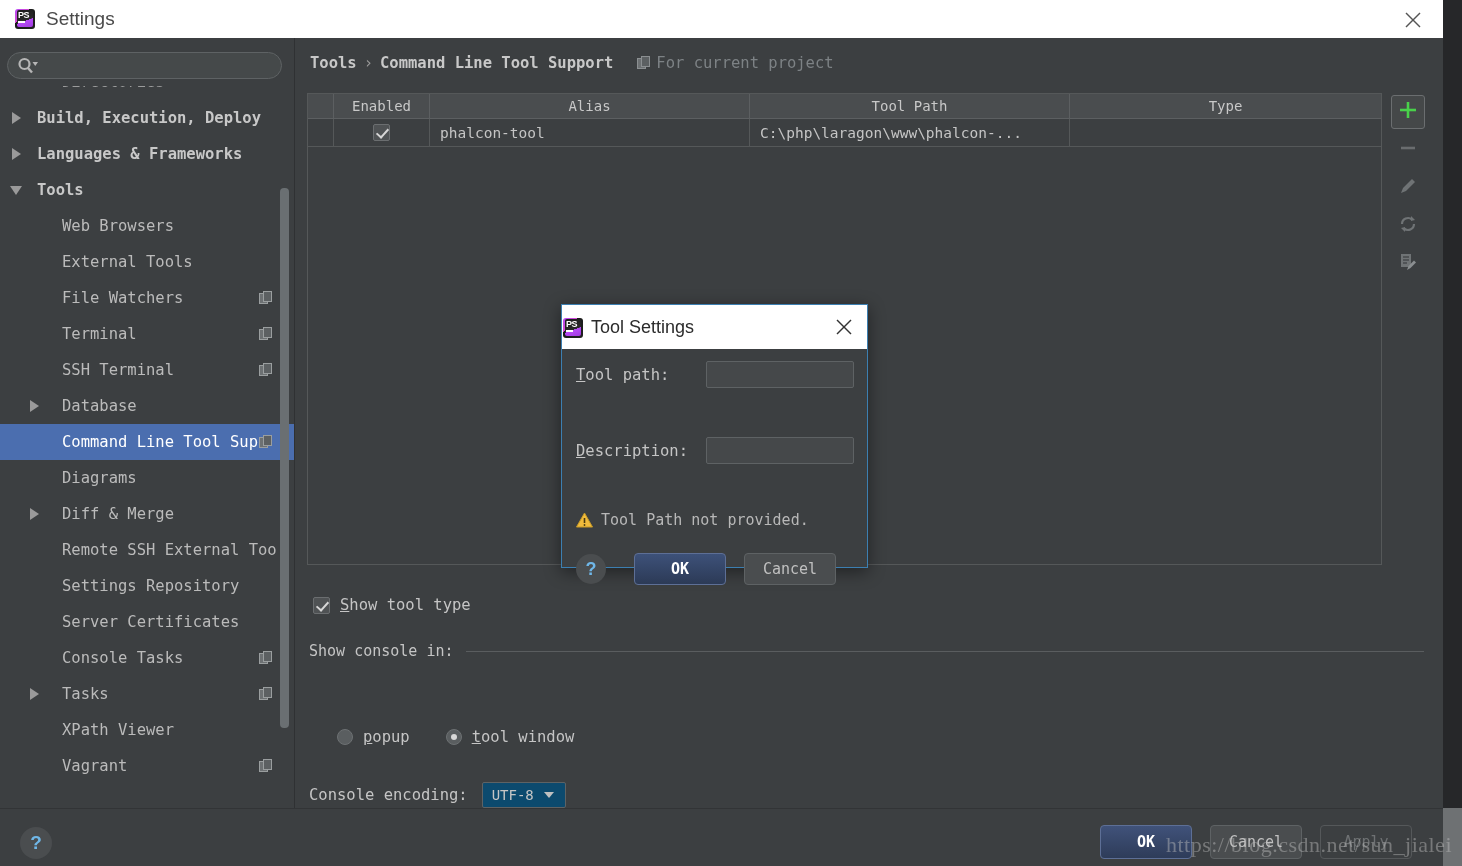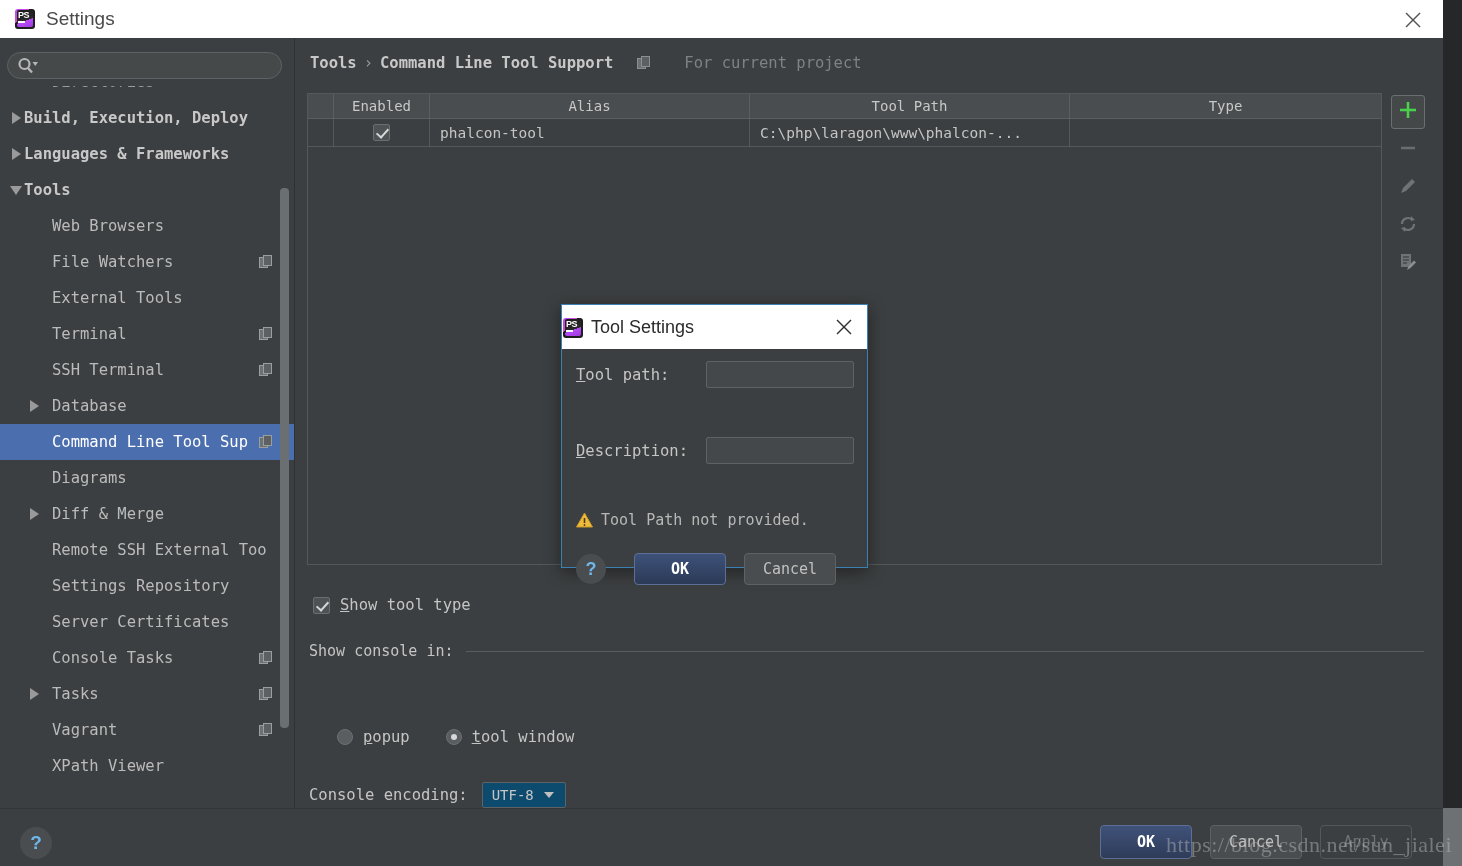--- a/index.html
+++ b/index.html
@@ -153,24 +153,24 @@
     border-bottom: 6px solid transparent;
   }
   .arrow.down::before {
     content: "";
     position: absolute; left: 0px; top: 3px;
     border-top: 9px solid #9a9a9a;
     border-left: 6px solid transparent;
     border-right: 6px solid transparent;
   }
   .arrow.none::before { content: none; }
-  .tree-item .lbl { margin-left: 0; }
+  .tree-item .lbl { margin-left: 13px; }
   .tree-item.lvl0 .lbl { font-weight: bold; color: #c8c8c8; }
   .tree-item.lvl1 .arrow { margin-left: 28px; }
-  .tree-item.lvl1 .lbl { margin-left: 10px; }
+  .tree-item.lvl1 .lbl { margin-left: 20px; }
   .copy-ic {
     position: absolute;
     right: 22px; top: 50%;
     transform: translateY(-50%);
     width: 14px; height: 14px;
   }
   .sb-scroll {
     position: absolute;
     right: 6px; top: 150px;
     width: 9px; height: 540px;
@@ -203,21 +203,20 @@
   .crumb-sep {
     margin: 0 7px;
     color: #9a9a9a;
     font-weight: normal;
   }
   .for-project {
     display: flex; align-items: center;
     margin-left: 24px;
     color: #7d8285;
     font-weight: normal;
-    gap: 28px;
   }
   .for-project .copy-ic2 { width: 14px; height: 14px; margin-right: 5px; }
 
   
   .table-area {
     position: absolute;
     left: 12px; top: 55px;
     width: 1075px; height: 472px;
     border: 1px solid #555859;
     background: #3c3f41;
@@ -609,29 +608,29 @@
           <div class="tree-item lvl0">
             <span class="arrow down"></span>
             <span class="lbl">Tools</span>
           </div>
           <div class="tree-item lvl1">
             <span class="arrow none"></span>
             <span class="lbl">Web Browsers</span>
           </div>
           <div class="tree-item lvl1">
             <span class="arrow none"></span>
+            <span class="lbl">External Tools</span>
+          </div>
+          <div class="tree-item lvl1">
+            <span class="arrow none"></span>
             <span class="lbl">File Watchers</span>
             <span class="copy-ic"><svg width="14" height="14" viewBox="0 0 14 14">
                 <rect x="0.5" y="2.5" width="8" height="10" fill="#6d7173" stroke="#9a9e9f" stroke-width="1"></rect>
                 <rect x="4.5" y="0.5" width="8" height="10" fill="#5c6062" stroke="#9a9e9f" stroke-width="1"></rect>
               </svg></span>
-          </div>
-          <div class="tree-item lvl1">
-            <span class="arrow none"></span>
-            <span class="lbl">External Tools</span>
           </div>
           <div class="tree-item lvl1">
             <span class="arrow none"></span>
             <span class="lbl">Terminal</span>
             <span class="copy-ic"><svg width="14" height="14" viewBox="0 0 14 14">
                 <rect x="0.5" y="2.5" width="8" height="10" fill="#6d7173" stroke="#9a9e9f" stroke-width="1"></rect>
                 <rect x="4.5" y="0.5" width="8" height="10" fill="#5c6062" stroke="#9a9e9f" stroke-width="1"></rect>
               </svg></span>
           </div>
           <div class="tree-item lvl1">
@@ -685,29 +684,29 @@
           <div class="tree-item lvl1">
             <span class="arrow right"></span>
             <span class="lbl">Tasks</span>
             <span class="copy-ic"><svg width="14" height="14" viewBox="0 0 14 14">
                 <rect x="0.5" y="2.5" width="8" height="10" fill="#6d7173" stroke="#9a9e9f" stroke-width="1"></rect>
                 <rect x="4.5" y="0.5" width="8" height="10" fill="#5c6062" stroke="#9a9e9f" stroke-width="1"></rect>
               </svg></span>
           </div>
           <div class="tree-item lvl1">
             <span class="arrow none"></span>
+            <span class="lbl">XPath Viewer</span>
+          </div>
+          <div class="tree-item lvl1">
+            <span class="arrow none"></span>
             <span class="lbl">Vagrant</span>
             <span class="copy-ic"><svg width="14" height="14" viewBox="0 0 14 14">
                 <rect x="0.5" y="2.5" width="8" height="10" fill="#6d7173" stroke="#9a9e9f" stroke-width="1"></rect>
                 <rect x="4.5" y="0.5" width="8" height="10" fill="#5c6062" stroke="#9a9e9f" stroke-width="1"></rect>
               </svg></span>
-          </div>
-          <div class="tree-item lvl1">
-            <span class="arrow none"></span>
-            <span class="lbl">XPath Viewer</span>
           </div>
         </div>
       <div class="sb-scroll"></div>
     </div>
     <div class="sidebar-divider"></div>
 
     <div class="main">
 
       <div class="breadcrumb">
         <span>Tools</span>

